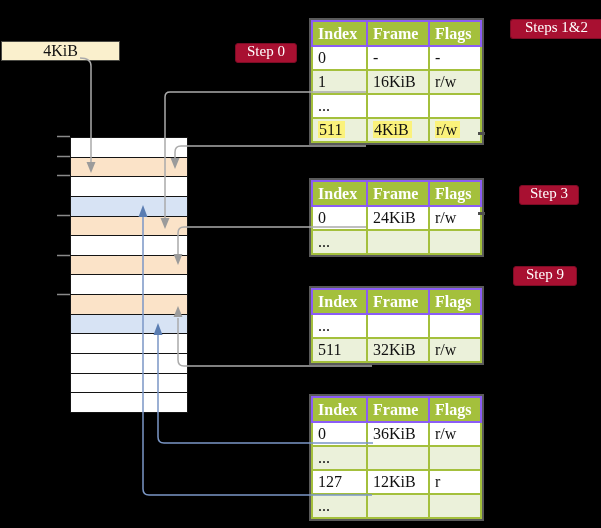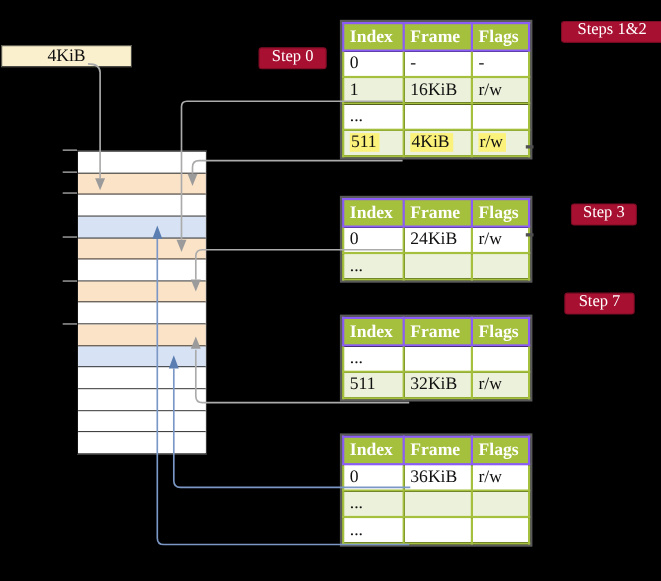--- a/index.html
+++ b/index.html
@@ -69,21 +69,21 @@
 <div class="badge b-step0">
   <span>Step 0</span>
 </div>
 <div class="badge b-steps12">
   <span>Steps 1&amp;2</span>
 </div>
 <div class="badge b-step3">
   <span>Step 3</span>
 </div>
 <div class="badge b-step4">
-  <span>Step 7</span>
+  <span>Step 9</span>
 </div>
 
 <div class="memcol">
   <div class="memrow c-white"></div>
   <div class="memrow c-orange"></div>
   <div class="memrow c-white"></div>
   <div class="memrow c-blue"></div>
   <div class="memrow c-orange"></div>
   <div class="memrow c-white"></div>
   <div class="memrow c-orange"></div>
@@ -203,20 +203,25 @@
   <tbody>
     <tr>
       <td>0</td>
       <td>36KiB</td>
       <td>r/w</td>
     </tr>
     <tr>
       <td>...</td>
       <td></td>
       <td></td>
+    </tr>
+    <tr>
+      <td>127</td>
+      <td>12KiB</td>
+      <td>r</td>
     </tr>
     <tr>
       <td>...</td>
       <td></td>
       <td></td>
     </tr>
   </tbody>
 </table>
 
 <svg class="overlay" width="601" height="528" viewBox="0 0 601 528">

